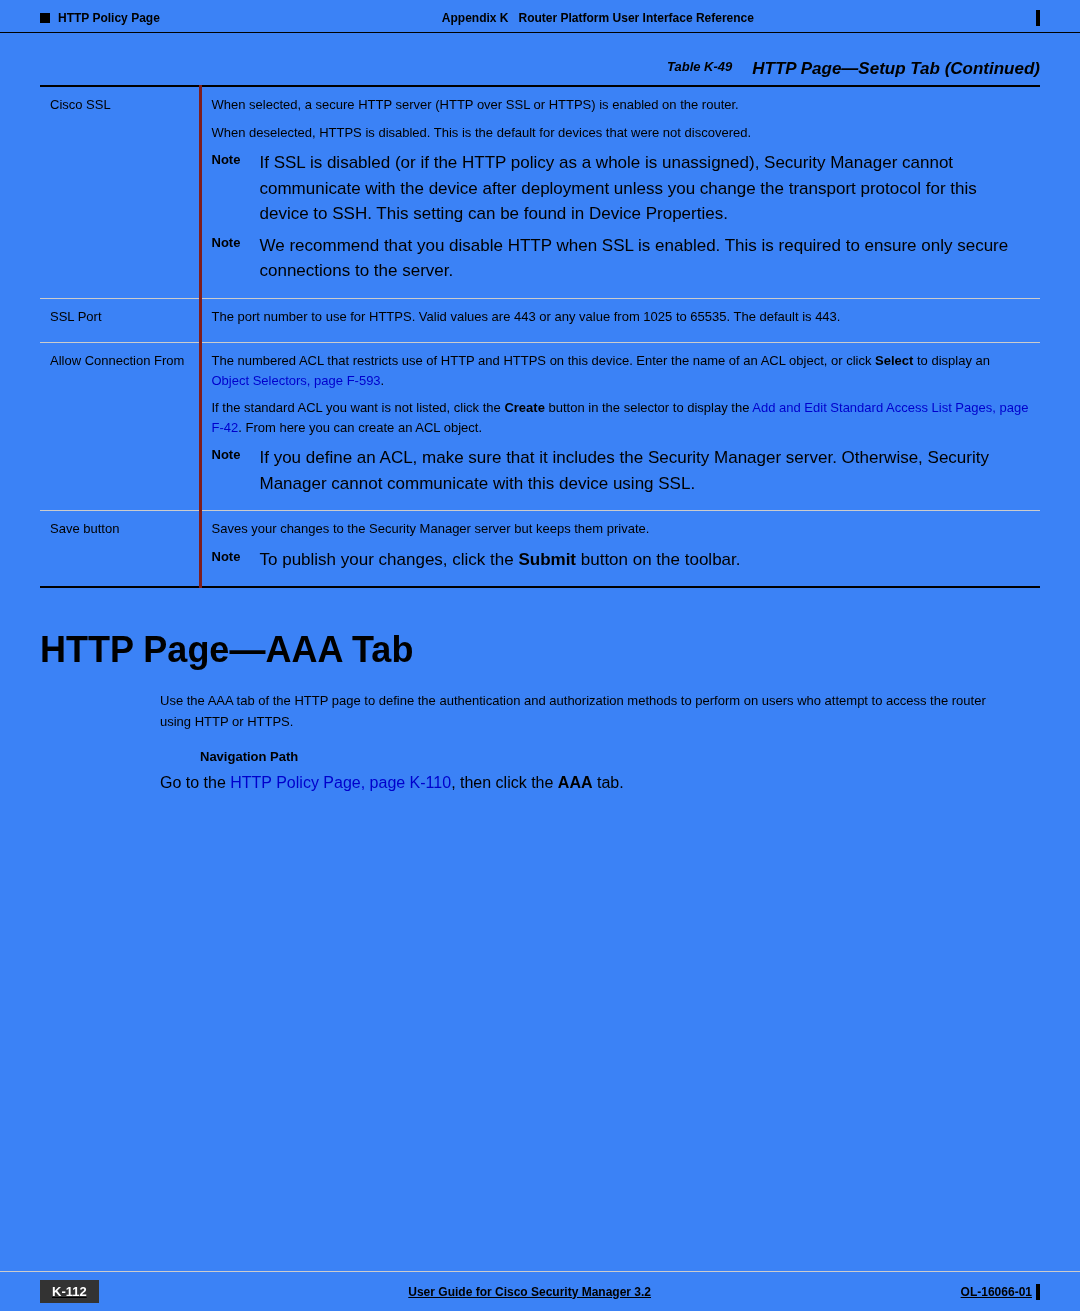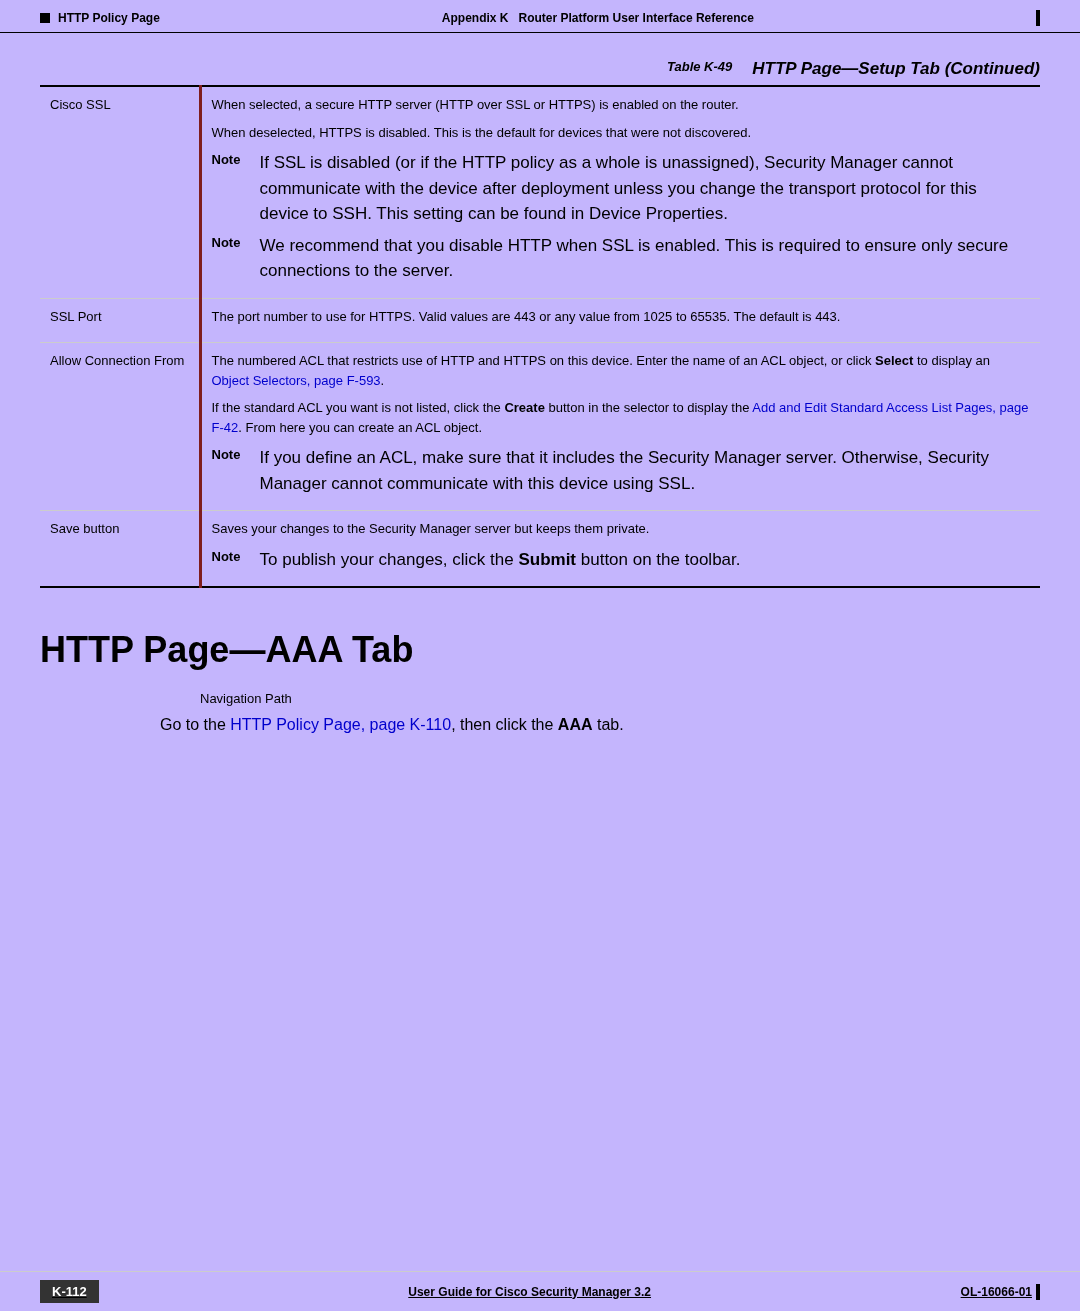--- a/index.html
+++ b/index.html
@@ -14,21 +14,21 @@
       color: #000;
       background: #fff;
       width: 1080px;
       min-height: 1311px;
       position: relative;
     }
 
     .page-container {
       width: 1080px;
       min-height: 1311px;
-      background: #c4b5fd;
+      background: #3b82f6;
       position: relative;
       display: flex;
       flex-direction: column;
     }
 
     
     .page-header {
       display: flex;
       justify-content: space-between;
       align-items: center;
@@ -149,21 +149,21 @@
     }
 
     .section-para {
       font-size: 13px;
       line-height: 1.6;
       margin-bottom: 16px;
     }
 
     .nav-path-heading {
       font-size: 13px;
-      font-weight: normal;
+      font-weight: bold;
       margin-bottom: 6px;
       padding-left: 40px;
     }
 
     .nav-path-text {
       font-size: 16px;
       line-height: 1.6;
     }
 
     
@@ -320,20 +320,21 @@
           </td>
         </tr>
 
       </tbody>
     </table>
 
     <div>
       <h1 class="section-title">HTTP Page—AAA Tab</h1>
 
       <div class="section-body">
+        <p class="section-para">Use the AAA tab of the HTTP page to define the authentication and authorization methods to perform on users who attempt to access the router using HTTP or HTTPS.</p>
 
         <div class="nav-path-heading">Navigation Path</div>
         <p class="nav-path-text">
           Go to the <a href="#" class="blue-link">HTTP Policy Page, page K-110</a>, then click the <strong>AAA</strong> tab.
         </p>
       </div>
     </div>
 
   </div>
 

